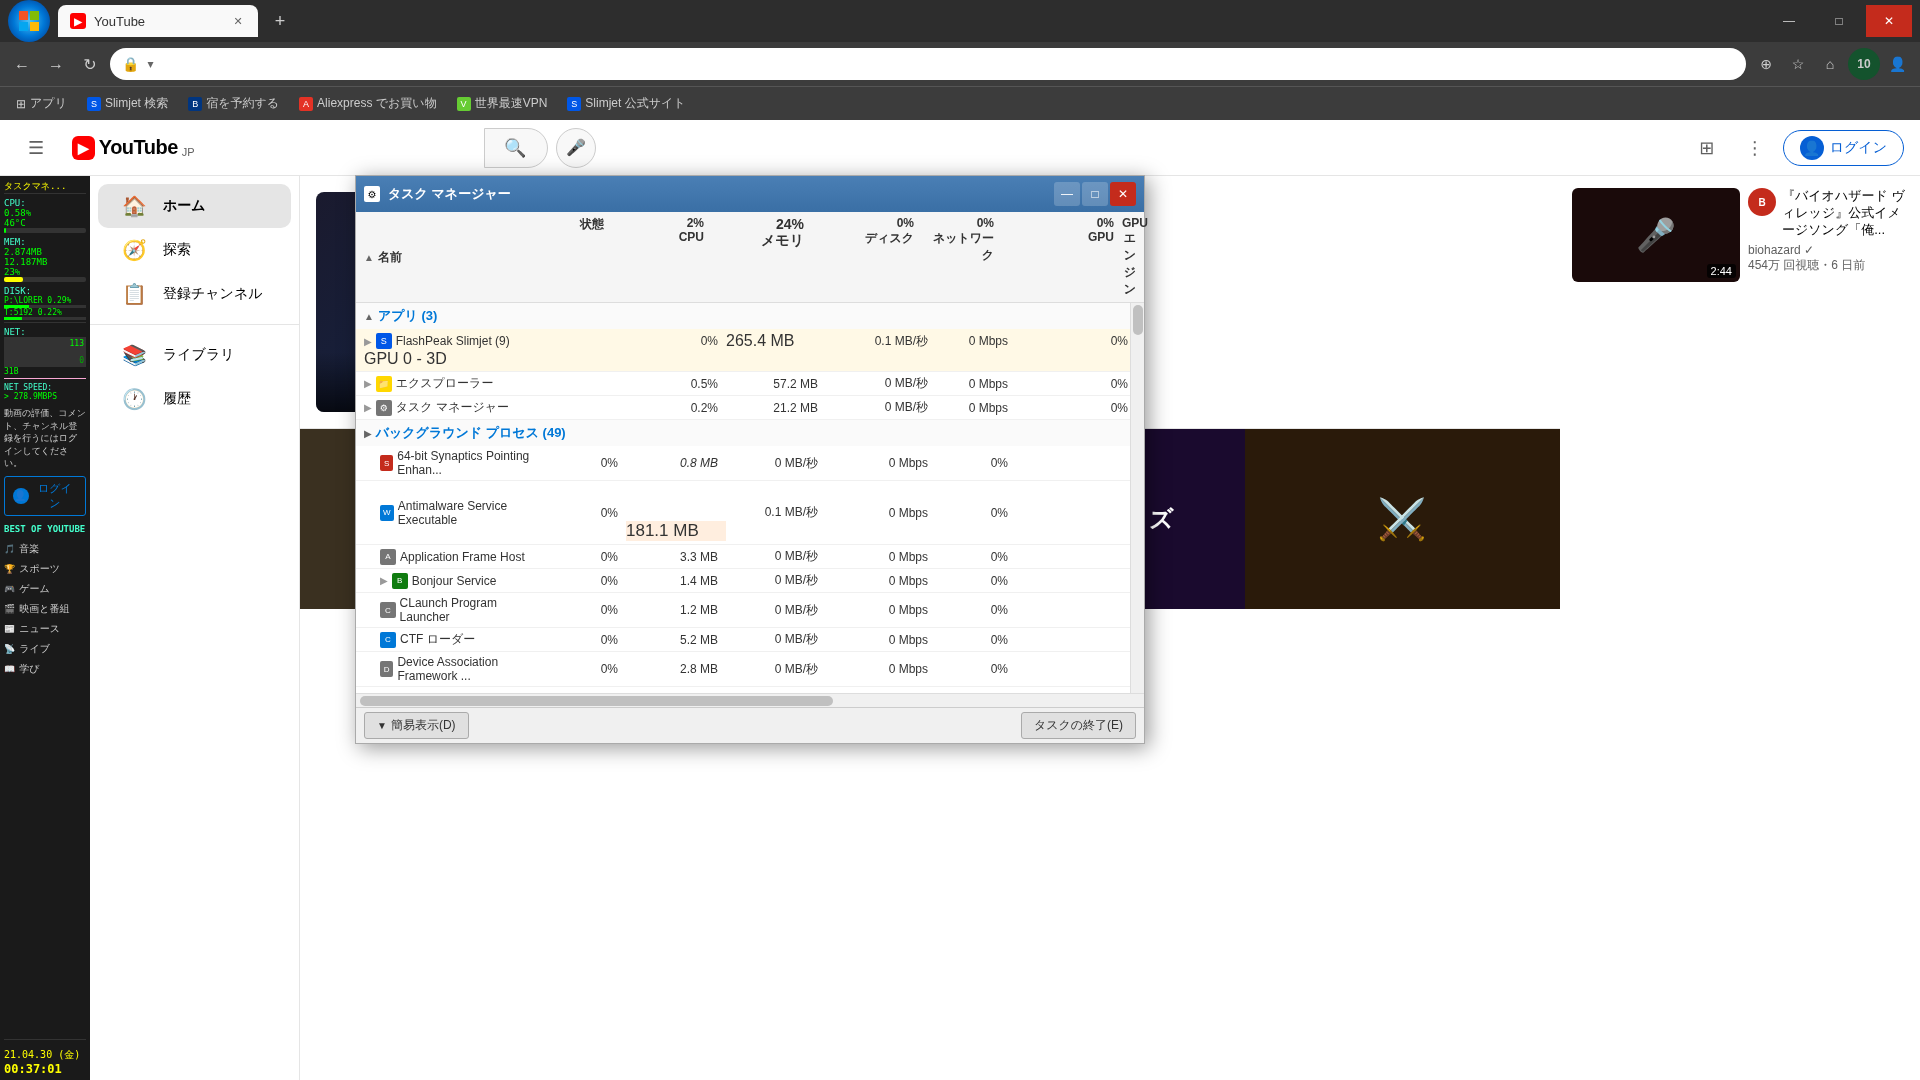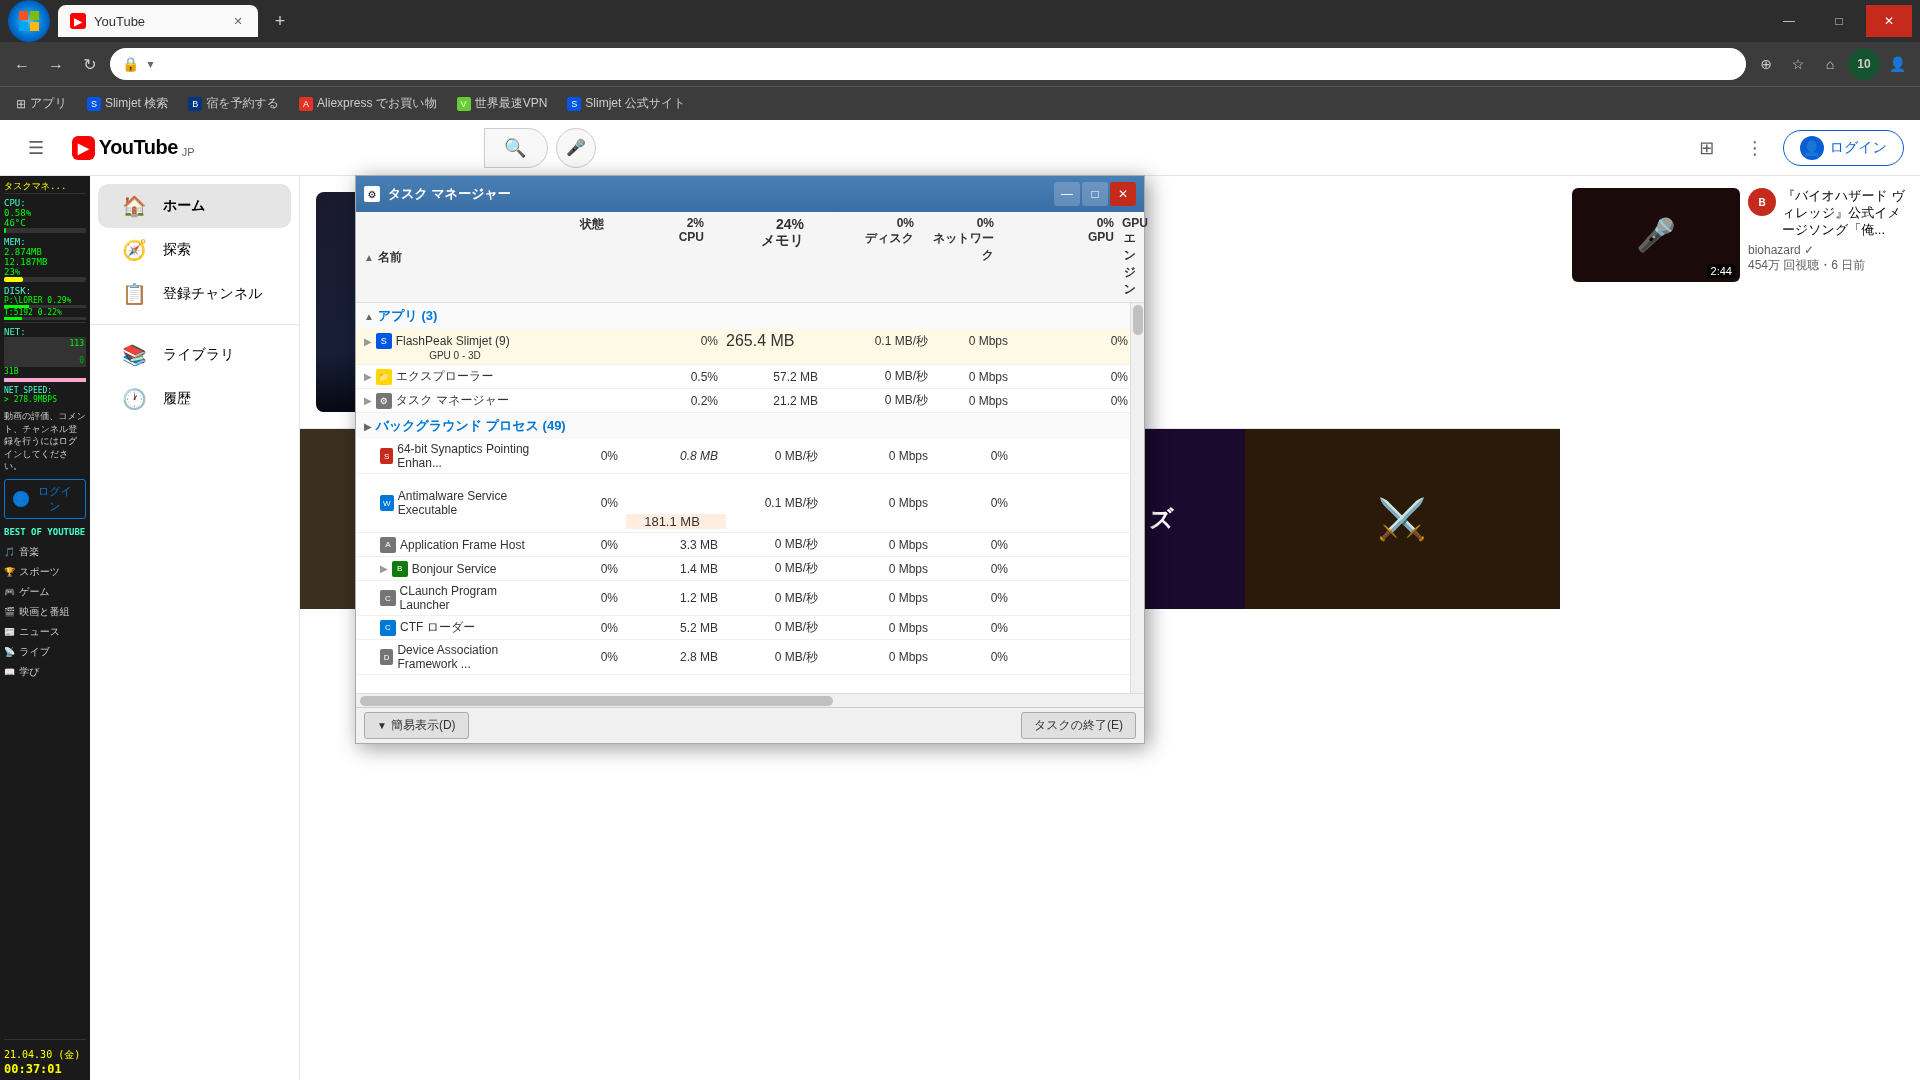--- a/index.html
+++ b/index.html
@@ -491,21 +491,21 @@
         <div style="color:#0f0;font-size:8px;">P:\LORER 0.29%</div>
         <div style="background:#333;height:3px;width:100%;">
             <div style="background:#0f0;height:3px;width:30%;"></div>
           </div>
         <div style="color:#0f0;font-size:8px;">T:5192 0.22%</div>
         <div style="background:#333;height:3px;width:100%;">
             <div style="background:#0f0;height:3px;width:22%;"></div>
           </div>
       </div>
 
-      <div style="margin-top:2px;border-bottom:4px solid #f9a8d4;padding-bottom:2px;">
+      <div style="margin-top:2px;border-bottom:1px solid #f9a8d4;padding-bottom:2px;">
         <div style="color:#4fc;">NET:</div>
         <div style="background:#333;height:30px;width:100%;position:relative;overflow:hidden;">
           <div style="position:absolute;right:2px;top:2px;color:#0f0;font-size:8px;">113</div>
           <div style="position:absolute;right:2px;bottom:2px;color:#0a0;font-size:8px;">0</div>
         </div>
         <div style="color:#0f0;font-size:8px;">31B</div>
       </div>
 
       <div style="margin-top:2px;font-size:8px;color:#0f0;">
         <div style="color:#4fc;">NET SPEED:</div>
@@ -702,21 +702,21 @@
           <span style="font-size:10px;color:#999;">▶</span>
           <div style="width:16px;height:16px;background:#0057e7;border-radius:2px;display:flex;align-items:center;justify-content:center;color:white;font-size:9px;">S</div>
           <span>FlashPeak Slimjet (9)</span>
         </div>
         <div style="font-size:12px;color:#333;text-align:right;padding-right:8px;"></div>
         <div style="font-size:12px;color:#333;text-align:right;padding-right:8px;">0%</div>
         <div style="font-size:16px;color:#333;text-align:left;padding-right:8px;">265.4 MB</div>
         <div style="font-size:12px;color:#333;text-align:right;padding-right:8px;">0.1 MB/秒</div>
         <div style="font-size:12px;color:#333;text-align:right;padding-right:8px;">0 Mbps</div>
         <div style="font-size:12px;color:#333;text-align:right;padding-right:8px;">0%</div>
-        <div style="font-size:10px;color:#333;text-align:center;">GPU 0 - 3D</div>
+        <div style="font-size:16px;color:#333;text-align:left;">GPU 0 - 3D</div>
       </div>
 
       <div style="display:grid;grid-template-columns:1fr 80px 100px 100px 110px 80px 120px;padding:3px 8px;border-bottom:1px solid #f0f0f0;align-items:center;">
         <div style="font-size:12px;color:#333;display:flex;align-items:center;gap:4px;">
           <span style="font-size:10px;color:#999;">▶</span>
           <div style="width:16px;height:16px;background:#ffd700;border-radius:2px;display:flex;align-items:center;justify-content:center;font-size:9px;">📁</div>
           <span>エクスプローラー</span>
         </div>
         <div style="font-size:12px;color:#333;text-align:right;padding-right:8px;"></div>
         <div style="font-size:12px;color:#333;text-align:right;padding-right:8px;">0.5%</div>
@@ -756,21 +756,21 @@
         <div style="font-size:12px;color:#333;text-align:right;padding-right:8px;">0 Mbps</div>
         <div style="font-size:12px;color:#333;text-align:right;padding-right:8px;">0%</div>
       </div>
 
       <div style="display:grid;grid-template-columns:1fr 80px 100px 100px 110px 80px 120px;padding:3px 8px;border-bottom:1px solid #f0f0f0;align-items:center;">
         <div style="font-size:12px;color:#333;display:flex;align-items:center;gap:4px;padding-left:16px;">
           <div style="width:16px;height:16px;background:#0078d7;border-radius:2px;display:flex;align-items:center;justify-content:center;color:white;font-size:8px;">W</div>
           <span>Antimalware Service Executable</span>
         </div>
         <div style="font-size:12px;color:#333;text-align:right;padding-right:8px;">0%</div>
-        <div style="font-size:13px;color:#333;text-align:center;padding-right:8px;background:rgba(255,200,150,0.3);margin-top:37px;">181.1 MB</div>
+        <div style="font-size:17px;color:#333;text-align:left;padding-right:8px;background:rgba(255,200,150,0.3);margin-top:37px;">181.1 MB</div>
         <div style="font-size:12px;color:#333;text-align:right;padding-right:8px;">0.1 MB/秒</div>
         <div style="font-size:12px;color:#333;text-align:right;padding-right:8px;">0 Mbps</div>
         <div style="font-size:12px;color:#333;text-align:right;padding-right:8px;">0%</div>
       </div>
 
       <div style="display:grid;grid-template-columns:1fr 80px 100px 100px 110px 80px 120px;padding:3px 8px;border-bottom:1px solid #f0f0f0;align-items:center;">
         <div style="font-size:12px;color:#333;display:flex;align-items:center;gap:4px;padding-left:16px;">
           <div style="width:16px;height:16px;background:#757575;border-radius:2px;display:flex;align-items:center;justify-content:center;color:white;font-size:8px;">A</div>
           <span>Application Frame Host</span>
         </div>

